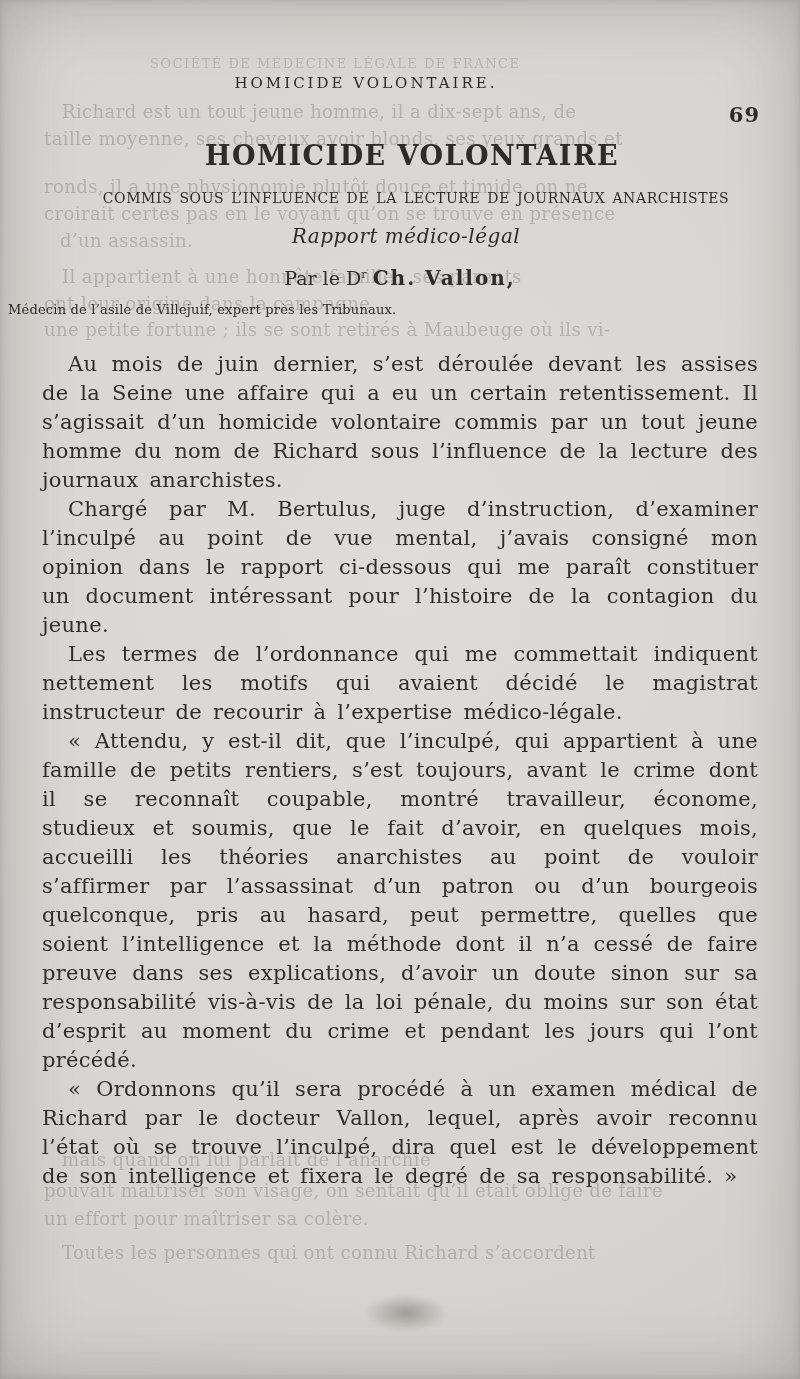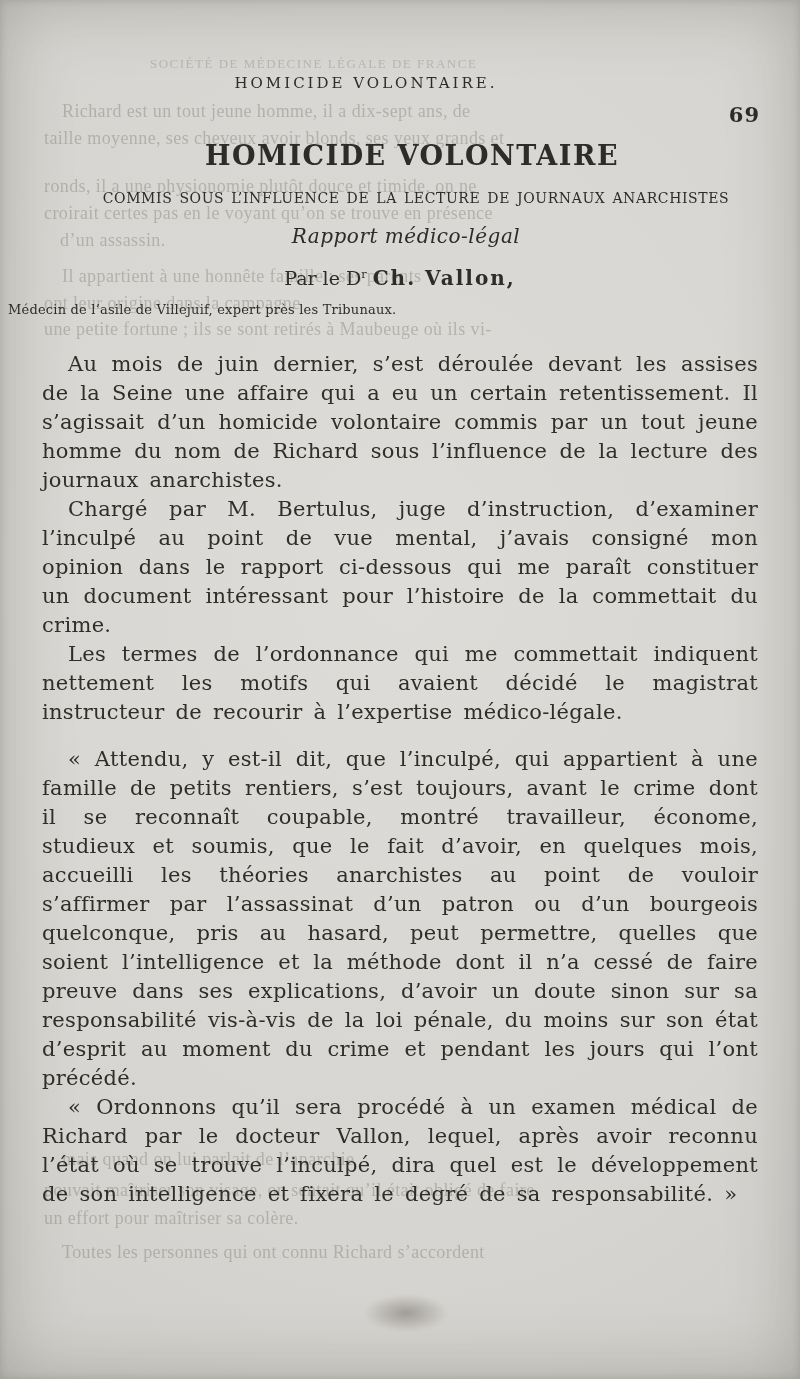--- a/index.html
+++ b/index.html
@@ -8,21 +8,21 @@
     position:relative;
     width:800px; height:1379px;
     margin:0 auto;
     background: radial-gradient(ellipse 130% 95% at 50% 42%, #dedcd8 0%, #d7d5d1 50%, #c8c6c2 100%);
     box-shadow: inset 0 0 70px rgba(62,60,54,0.28), inset 0 0 8px rgba(62,60,54,0.18);
     font-family:"DejaVu Serif","Liberation Serif",serif;
     color:#2e2c28;
     overflow:hidden;
   }
   
-  .ghost-layer { position:absolute; inset:0; z-index:1;font-family:Liberation Serif, serif; }
+  .ghost-layer { position:absolute; inset:0; z-index:1; }
   .ghost {
     position:absolute;
     font-size:18px;
     letter-spacing:0.4px;
     color:rgba(92,89,81,0.30);
     filter:blur(0.6px);
     white-space:nowrap;
   }
   .ghost.caps { font-size:13px; letter-spacing:1.5px; color:rgba(92,89,81,0.26); }
   .smudge {
@@ -68,21 +68,21 @@
   }
   .para {
     font-size:21px;
     line-height:29px;
     text-align:justify;
     text-indent:26px;
     letter-spacing:0.3px;
     word-spacing:4px;
     color:#302e29;
   }
-  .para.gap { margin-top:18px; }
+  .para.gap { }
 </style>
 </head>
 <body>
 
 <div class="page">
 
   <div class="ghost-layer">
     <div class="ghost caps" style="left:150px; top:56px">SOCIÉTÉ DE MÉDECINE LÉGALE DE FRANCE</div>
     <div class="ghost" style="left:62px;  top:101px">Richard est un tout jeune homme, il a dix-sept ans, de</div>
     <div class="ghost" style="left:44px;  top:128px">taille moyenne, ses cheveux avoir blonds, ses yeux grands et</div>
@@ -109,20 +109,20 @@
     <div class="report-type">Rapport médico-légal</div>
 
     <div class="byline"><span>Par le D</span><sup>r</sup>
       <span class="author-name">Ch. Vallon,</span>
     </div>
 
     <div class="author-title">Médecin de l’asile de Villejuif, expert près les Tribunaux.</div>
 
     <main class="body-text">
       <p class="para">Au mois de juin dernier, s’est déroulée devant les assises de la Seine une affaire qui a eu un certain retentissement. Il s’agissait d’un homicide volontaire commis par un tout jeune homme du nom de Richard sous l’influence de la lecture des journaux anarchistes.</p>
-      <p class="para">Chargé par M. Bertulus, juge d’instruction, d’examiner l’inculpé au point de vue mental, j’avais consigné mon opinion dans le rapport ci-dessous qui me paraît constituer un document intéressant pour l’histoire de la commettait du crime.</p>
+      <p class="para">Chargé par M. Bertulus, juge d’instruction, d’examiner l’inculpé au point de vue mental, j’avais consigné mon opinion dans le rapport ci-dessous qui me paraît constituer un document intéressant pour l’histoire de la contagion du jeune.</p>
       <p class="para">Les termes de l’ordonnance qui me commettait indiquent nettement les motifs qui avaient décidé le magistrat instructeur de recourir à l’expertise médico-légale.</p>
       <p class="para gap">« Attendu, y est-il dit, que l’inculpé, qui appartient à une famille de petits rentiers, s’est toujours, avant le crime dont il se reconnaît coupable, montré travailleur, économe, studieux et soumis, que le fait d’avoir, en quelques mois, accueilli les théories anarchistes au point de vouloir s’affirmer par l’assassinat d’un patron ou d’un bourgeois quelconque, pris au hasard, peut permettre, quelles que soient l’intelligence et la méthode dont il n’a cessé de faire preuve dans ses explications, d’avoir un doute sinon sur sa responsabilité vis-à-vis de la loi pénale, du moins sur son état d’esprit au moment du crime et pendant les jours qui l’ont précédé.</p>
       <p class="para">« Ordonnons qu’il sera procédé à un examen médical de Richard par le docteur Vallon, lequel, après avoir reconnu l’état où se trouve l’inculpé, dira quel est le développement de son intelligence et fixera le degré de sa responsabilité. »</p>
     </main>
 
   </div>
 </div>
 
 </body></html>

